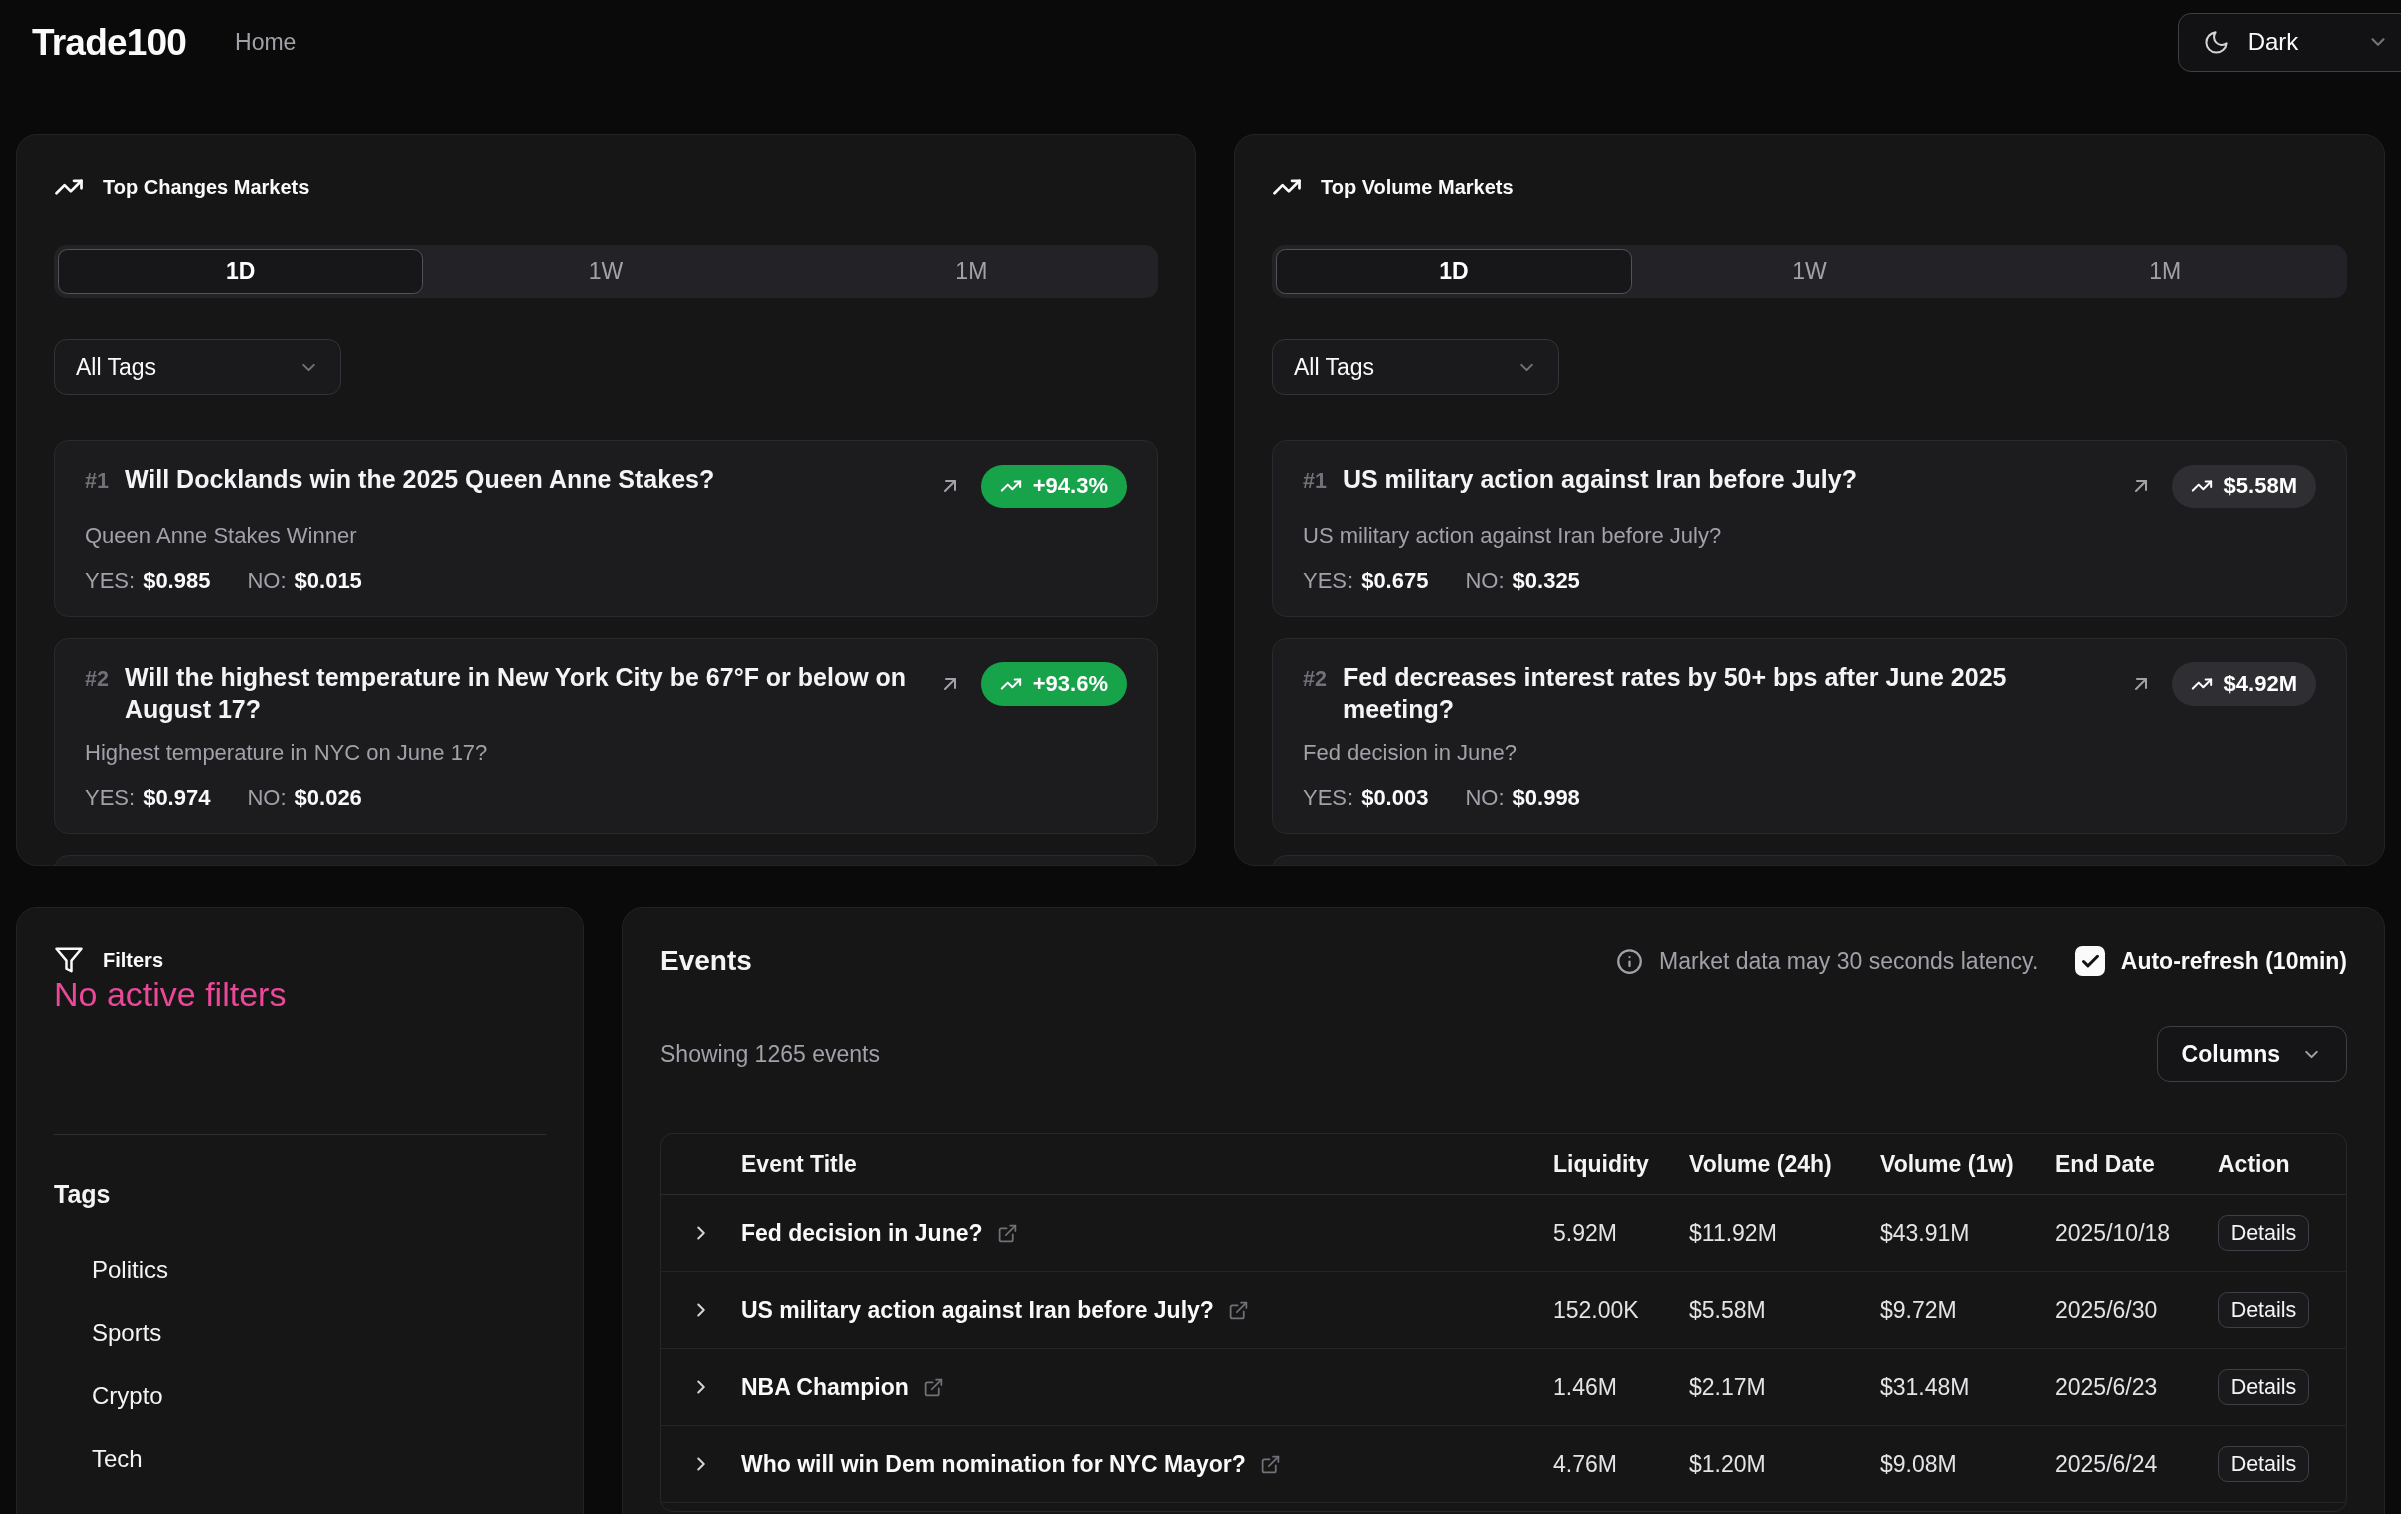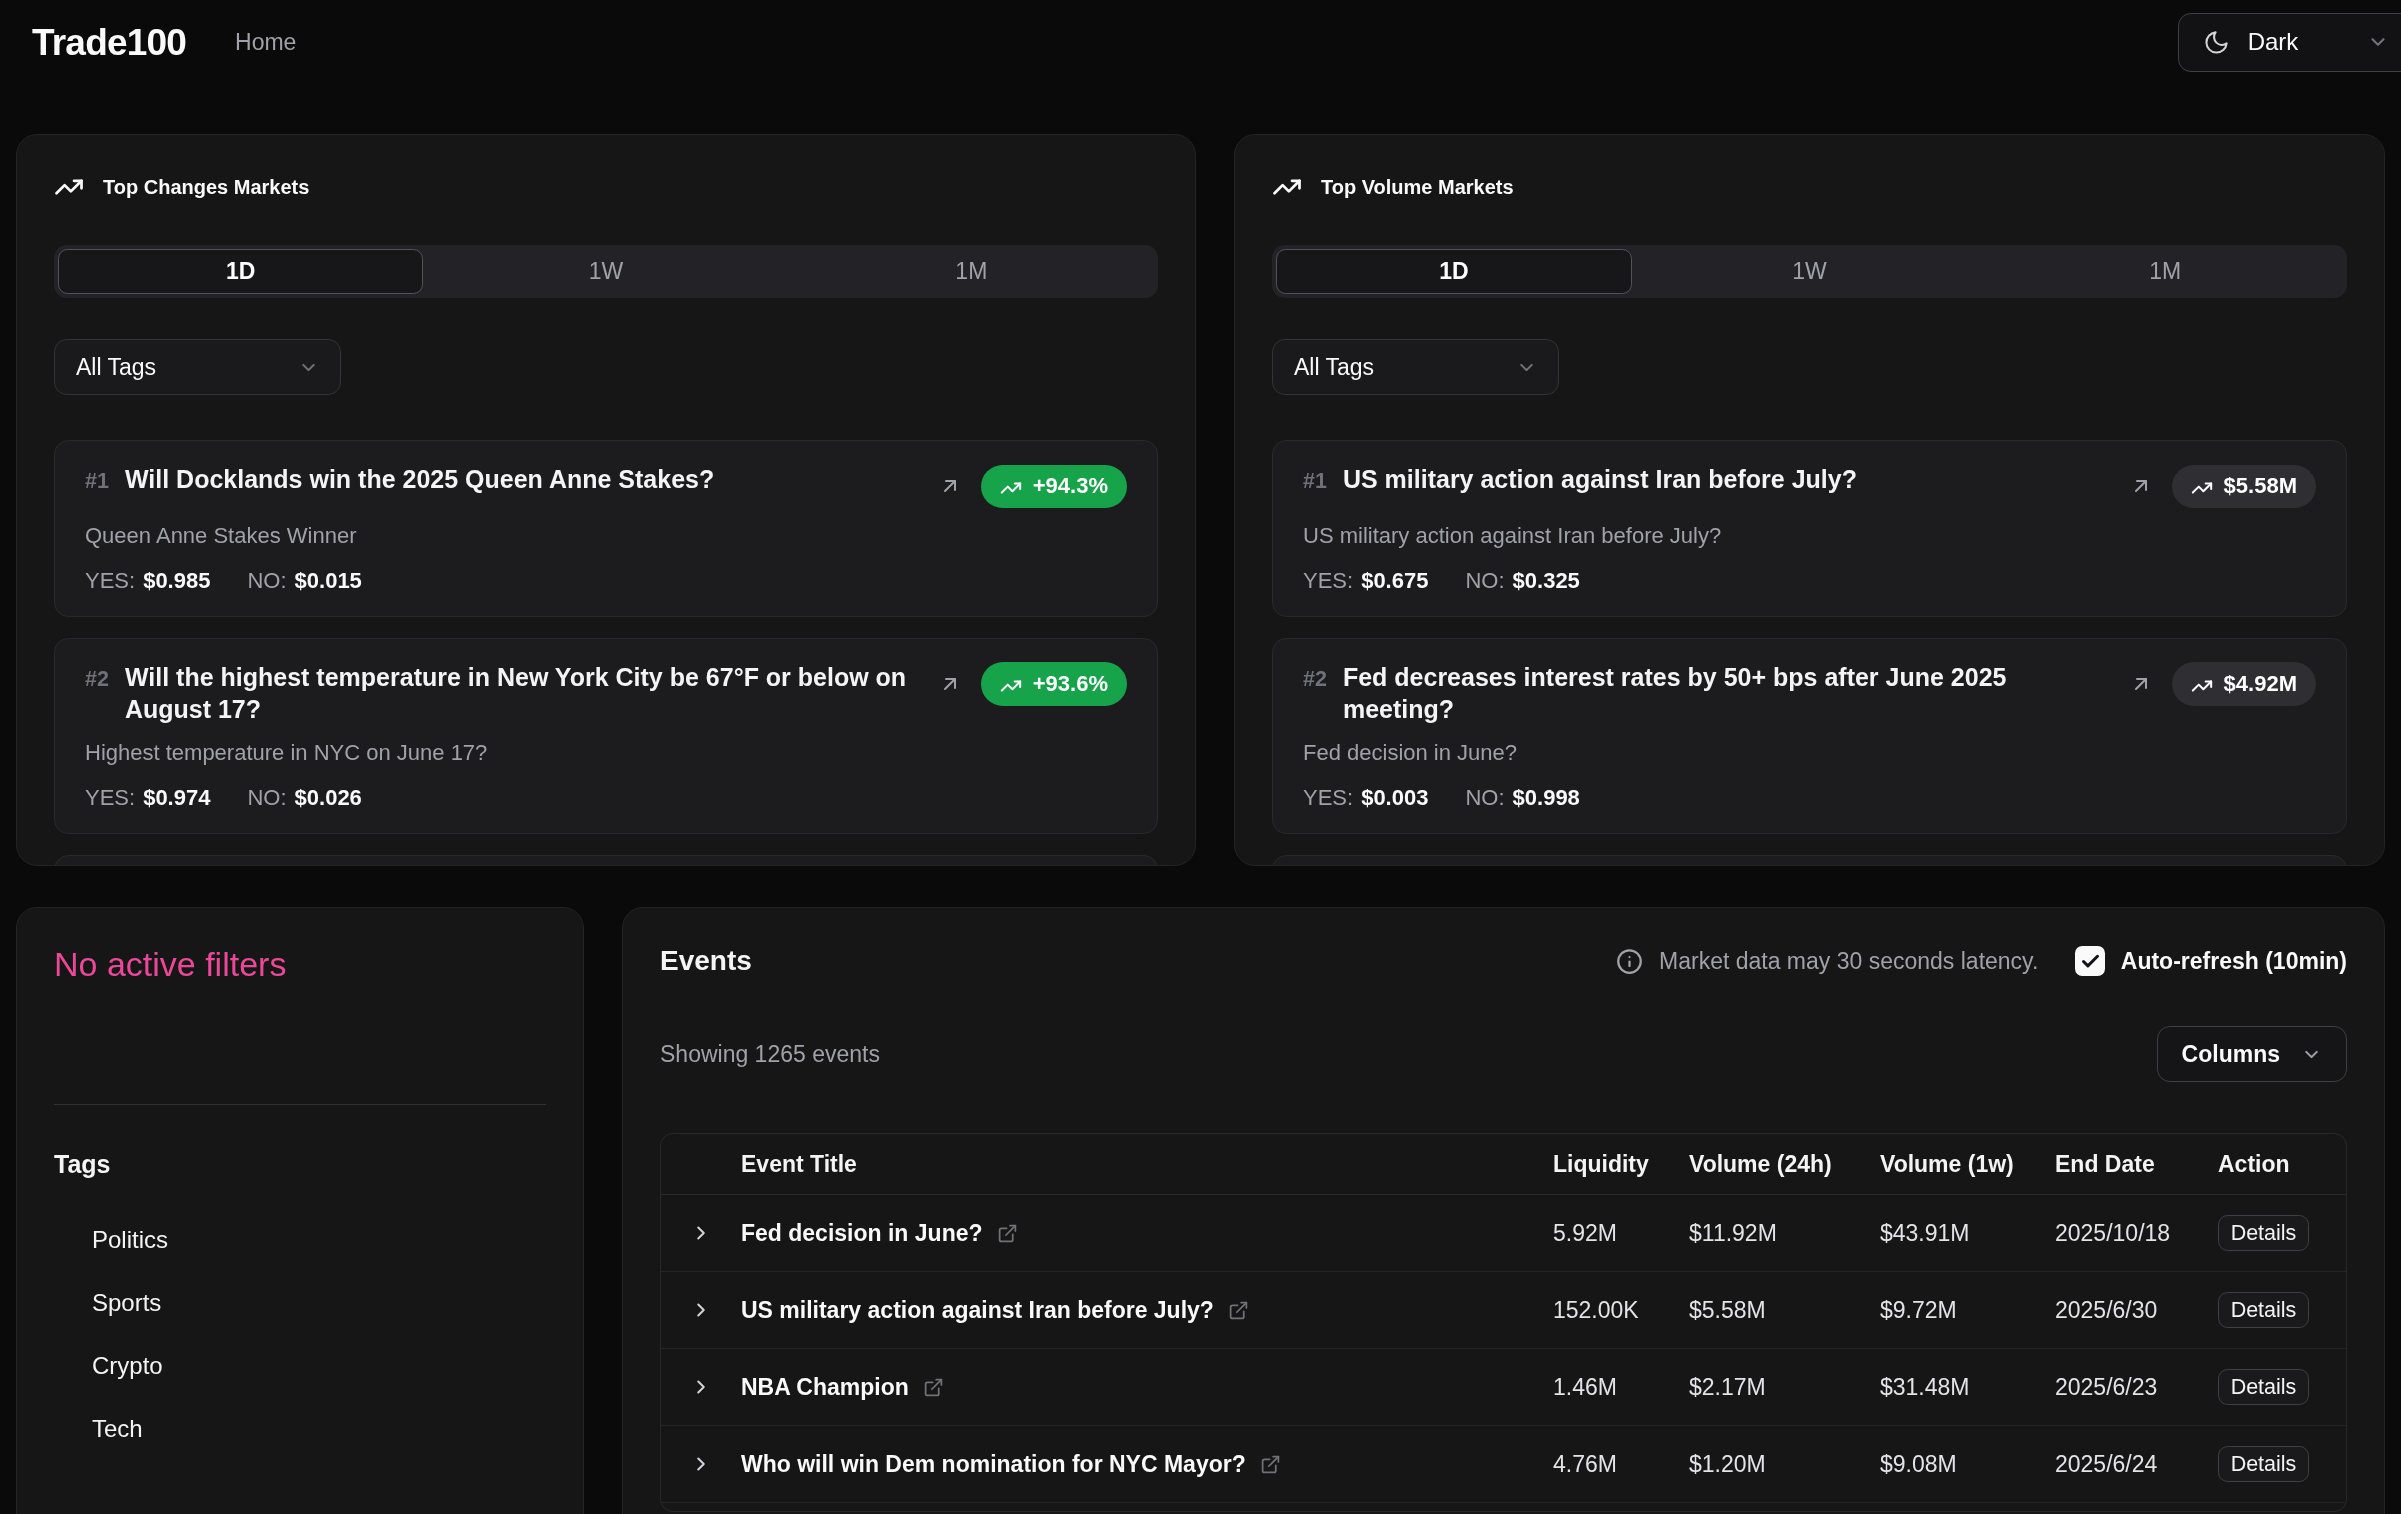--- a/index.html
+++ b/index.html
@@ -57,21 +57,21 @@
   .mcard {
     background:#1c1c1f; border:1.6px solid #2a2a2e; border-radius:14.4px;
     padding:22px 30px; cursor:pointer;
   }
   .mcard-head { display:flex; justify-content:space-between; align-items:flex-start; gap:24px; }
   .mcard-title-wrap { display:flex; align-items:baseline; gap:16px; min-width:0; }
   .mcard-rank { font-size:21.5px; font-weight:600; color:#71717a; flex:none; }
   .mcard-title { font-size:25px; font-weight:600; color:#f4f4f5; line-height:1.3; }
   .mcard-right { display:flex; align-items:center; gap:19px; flex:none; padding-top:1.6px; }
   .badge {
-    display:flex; align-items:flex-end; gap:11px; border-radius:796px;
+    display:flex; align-items:center; gap:11px; border-radius:796px;
     padding:8.8px 19px; font-size:22px; font-weight:700; color:#ffffff; white-space:nowrap;
   }
   .badge-green { background:#16a34a; }
   .badge-dark { background:#2e2e33; }
   .mcard-sub { margin-top:14.4px; font-size:22px; color:#a1a1aa; }
   .mcard-prices { margin-top:19px; font-size:22px; display:flex; gap:37px; }
   .price-label { color:#a1a1aa; }
   .price-val { color:#fafafa; font-weight:700; margin-left:8px; }
 
   
@@ -328,20 +328,28 @@
         
         
       </div>
     </div>
   </section>
 </div>
 
 <div class="row-bottom">
 
   <aside class="panel panel-filters">
+    <div class="panel-title">
+      <span class="icon">
+        <svg width="30" height="30" viewBox="0 0 24 24" fill="none" stroke="#fafafa" stroke-width="2" stroke-linecap="round" stroke-linejoin="round">
+            <polygon points="22 3 2 3 10 12.5 10 19 14 21 14 12.5 22 3"></polygon>
+          </svg>
+      </span>
+      <h2>Filters</h2>
+    </div>
     <div class="no-filters">No active filters</div>
     <div class="filters-divider"></div>
     <div class="tags-heading">Tags</div>
     <div class="tag-list">
       <div class="tag-item">Politics</div>
       <div class="tag-item">Sports</div>
       <div class="tag-item">Crypto</div>
       <div class="tag-item">Tech</div>
     </div>
   </aside>

